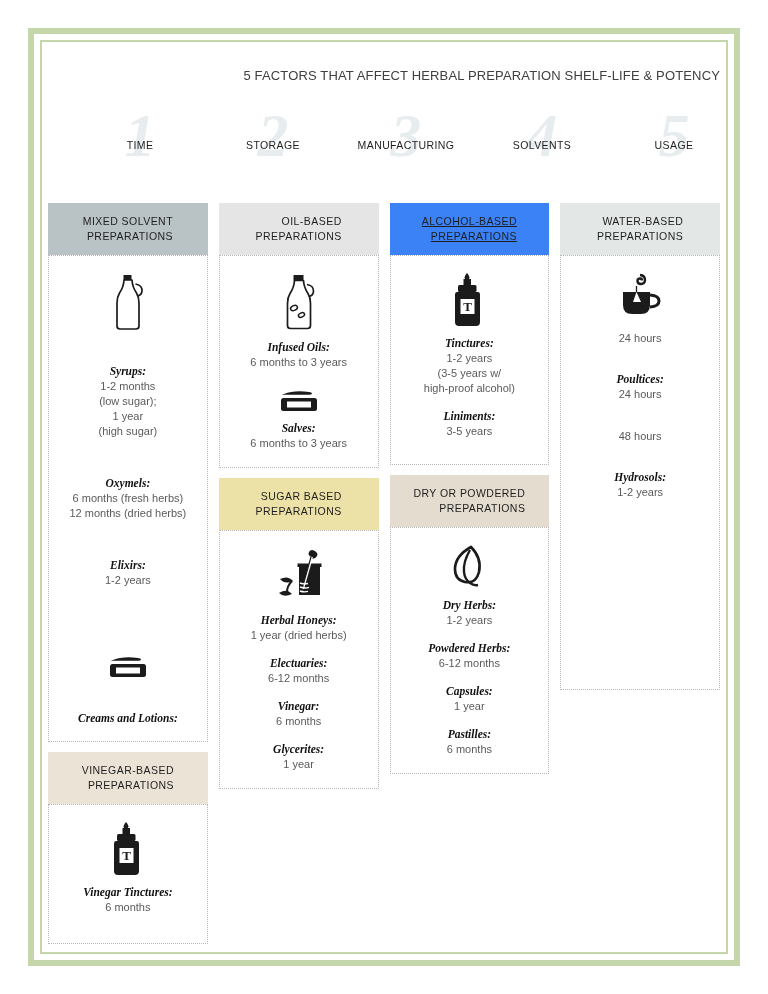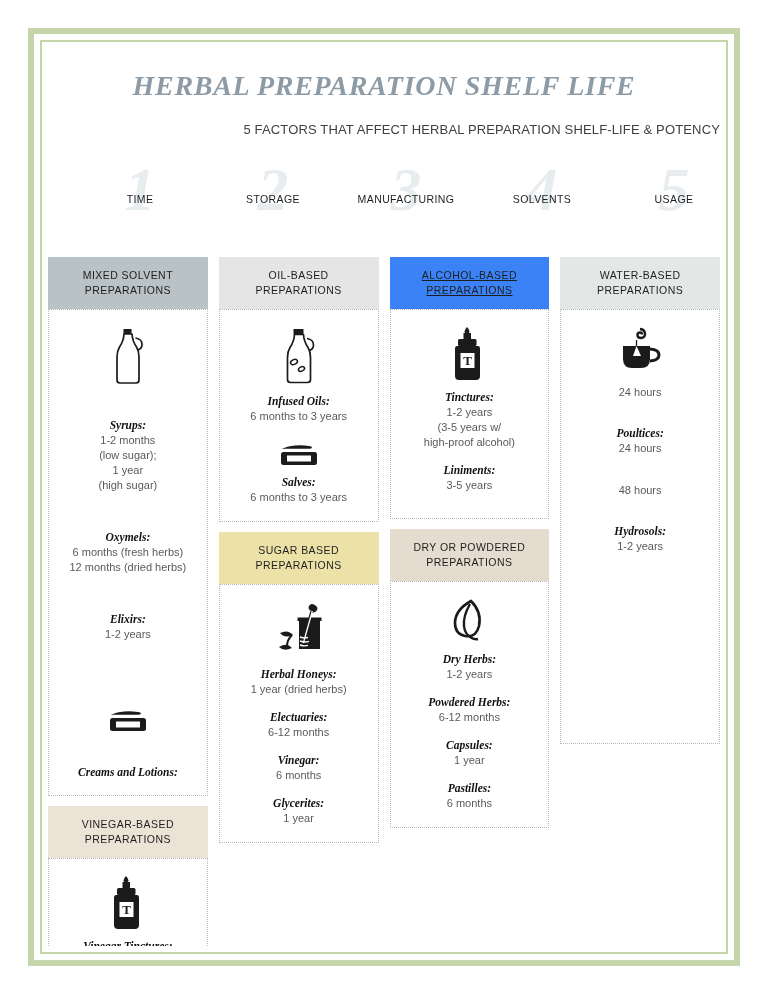--- a/index.html
+++ b/index.html
@@ -71,21 +71,21 @@
   
   .grid {
     display: flex; gap: 11px;
     margin-top: 22px;
     align-items: flex-start;
   }
   .col { flex: 1 1 0; min-width: 0; display: flex; flex-direction: column; gap: 10px; }
 
   .band {
     height: 52px; display: flex; align-items: center; justify-content: center;
-    text-align: center; line-height: 15px;
+    text-align: right; line-height: 15px;
     font-size: 10.5px; letter-spacing: 0.45px; color: #1e1e1e;
     padding: 0 4px;
   }
   .panel {
     border: 1px dotted #b8b8b8;
     padding: 14px 7px 16px;
     display: flex; flex-direction: column; align-items: center;
     background: #fff;
   }
   .panel.tall-a { min-height: 302px; gap: 24px; }
@@ -117,21 +117,20 @@
 </style>
 </head>
 <body>
 
 <div class="page">
   <div class="frame-outer"></div>
   <div class="frame-inner"></div>
 
   <div class="canvas">
 
-    <div class="main-title">HERBAL PREPARATION SHELF LIFE</div>
     <div class="subtitle">5 FACTORS THAT AFFECT HERBAL PREPARATION SHELF-LIFE &amp; POTENCY</div>
 
     <div class="factors" id="factors">
         <div class="factor" style="left: 22px;">
           <div class="num">1</div>
           <div class="lbl">TIME</div>
         </div>
         <div class="factor" style="left: 155px;">
           <div class="num">2</div>
           <div class="lbl">STORAGE</div>

